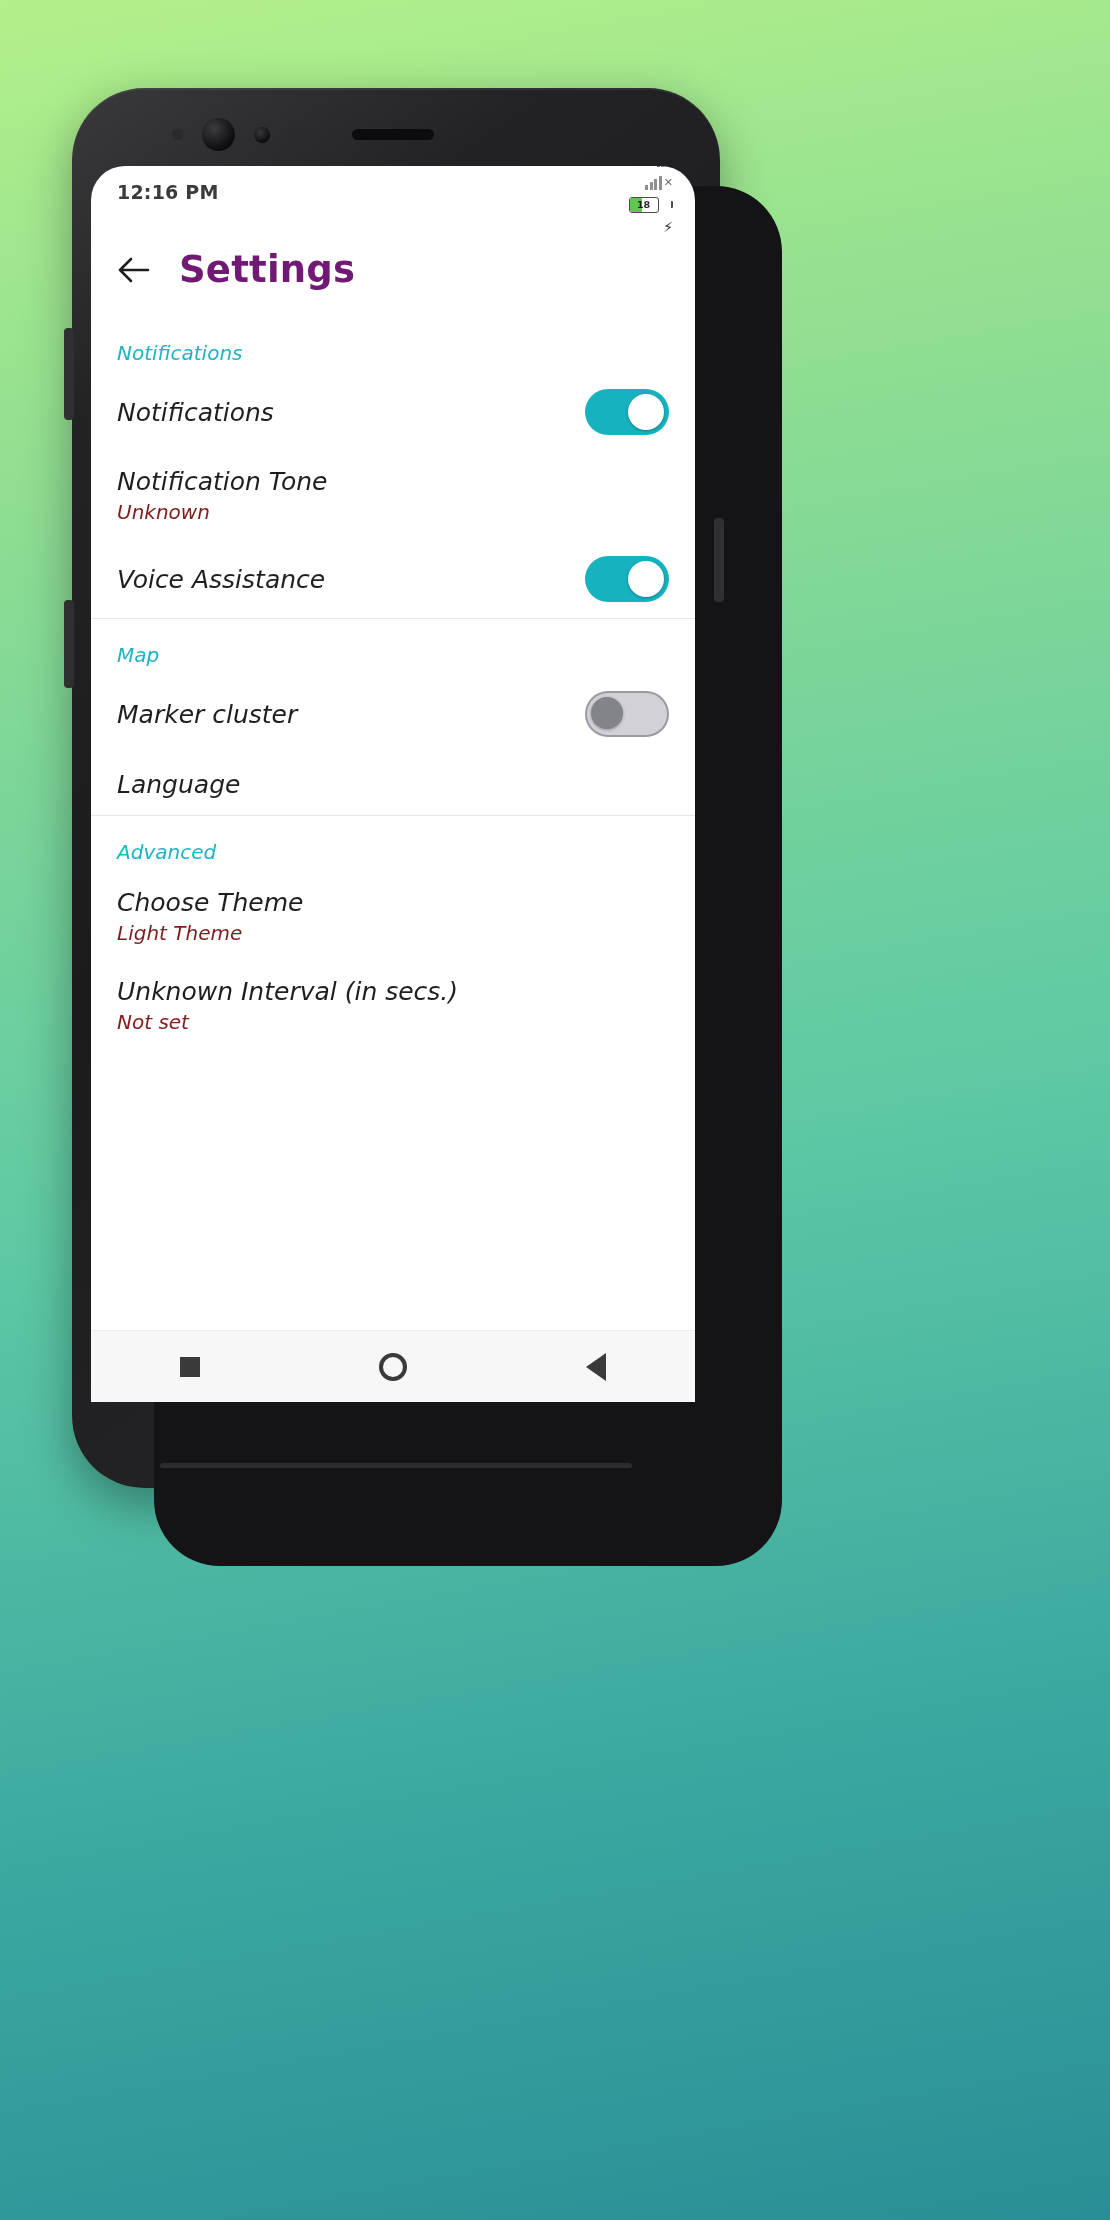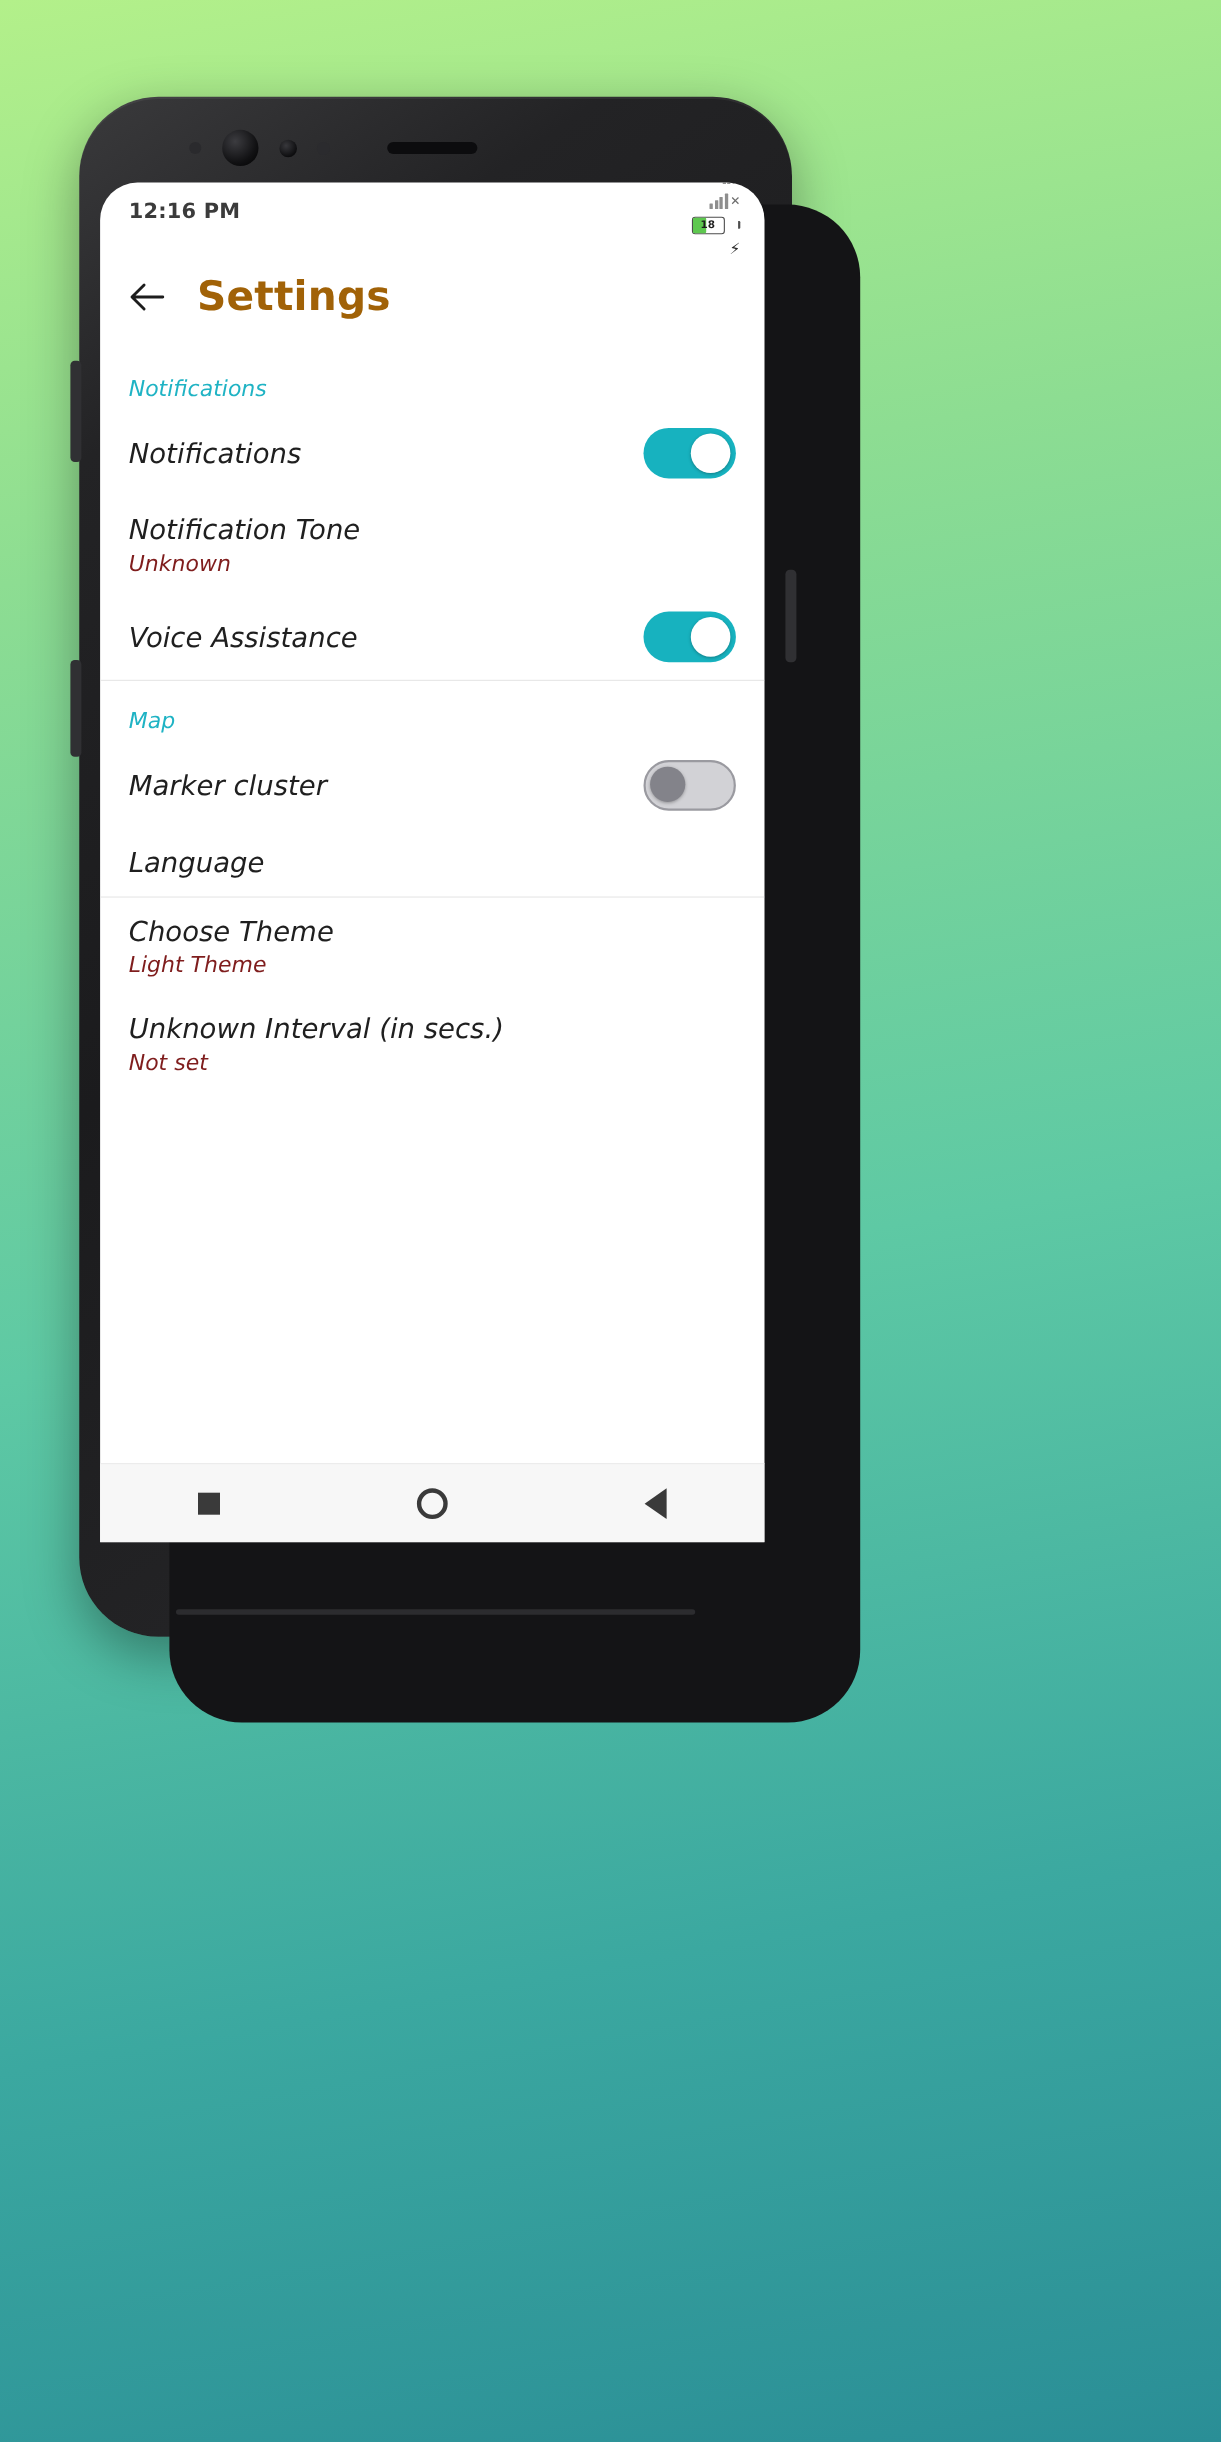--- a/index.html
+++ b/index.html
@@ -64,21 +64,21 @@
               position:relative; background:#fff; display:flex; align-items:center; }
   .batt-fill{ height:100%; width:46%; background:#5ec84f; border-radius:1px; }
   .batt-num{ position:absolute; left:0; right:0; text-align:center;
              font-size:9.5px; font-weight:700; color:#1d1d1d; }
   .batt-cap{ width:2.5px; height:7px; background:#4c4c4c; border-radius:0 1px 1px 0; }
   .bolt{ font-size:14px; color:#2b2b2b; line-height:1; }
 
   
   .appbar{ display:flex; align-items:center; gap:28px; padding:30px 26px 26px 26px; }
   .back-arrow{ width:34px; height:30px; flex:none; cursor:pointer; }
-  .appbar-title{ font-size:37px; font-weight:700; color:#a16207; letter-spacing:.2px; }
+  .appbar-title{ font-size:37px; font-weight:700; color:#701a75; letter-spacing:.2px; }
 
   
   .scroll{ height:1010px; overflow:hidden;font-style:italic; }
   .section{ border-bottom:1px solid #e6e6e6; }
   .section:last-child{ border-bottom:none; }
   .section-title{ color:#1fb3c4; font-size:20px; padding:24px 26px 8px 26px; }
   .row{ display:flex; align-items:center; justify-content:space-between;
         padding:16px 26px; min-height:62px; }
   .row-text{ display:flex; flex-direction:column; gap:4px; }
   .row-label{ font-size:25px; color:#1f1f1f; }
@@ -197,20 +197,21 @@
             <div class="knob"></div>
           </div>
         </div>
         <div class="row">
           <div class="row-text">
             <div class="row-label">Language</div>
           </div>
         </div>
       </div>
       <div class="section">
+        <div class="section-title">Advanced</div>
         <div class="row">
           <div class="row-text">
             <div class="row-label">Choose Theme</div>
             <div class="row-sub">Light Theme</div>
           </div>
         </div>
         <div class="row">
           <div class="row-text">
             <div class="row-label">Unknown Interval (in secs.)</div>
             <div class="row-sub">Not set</div>

